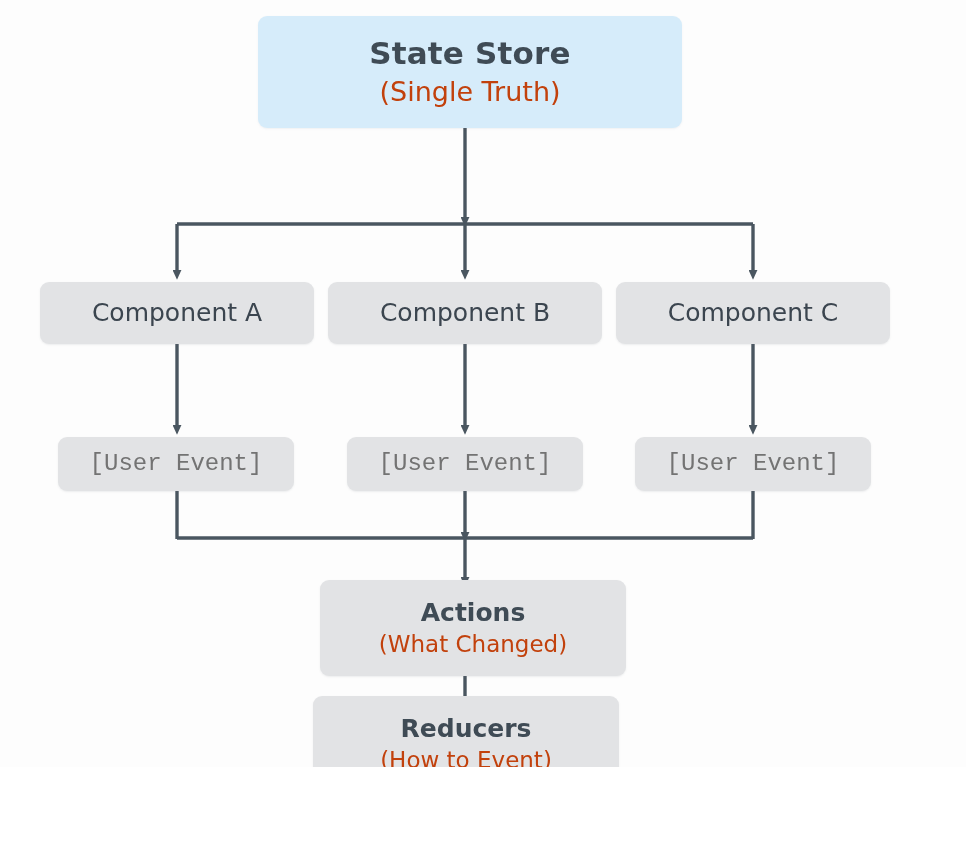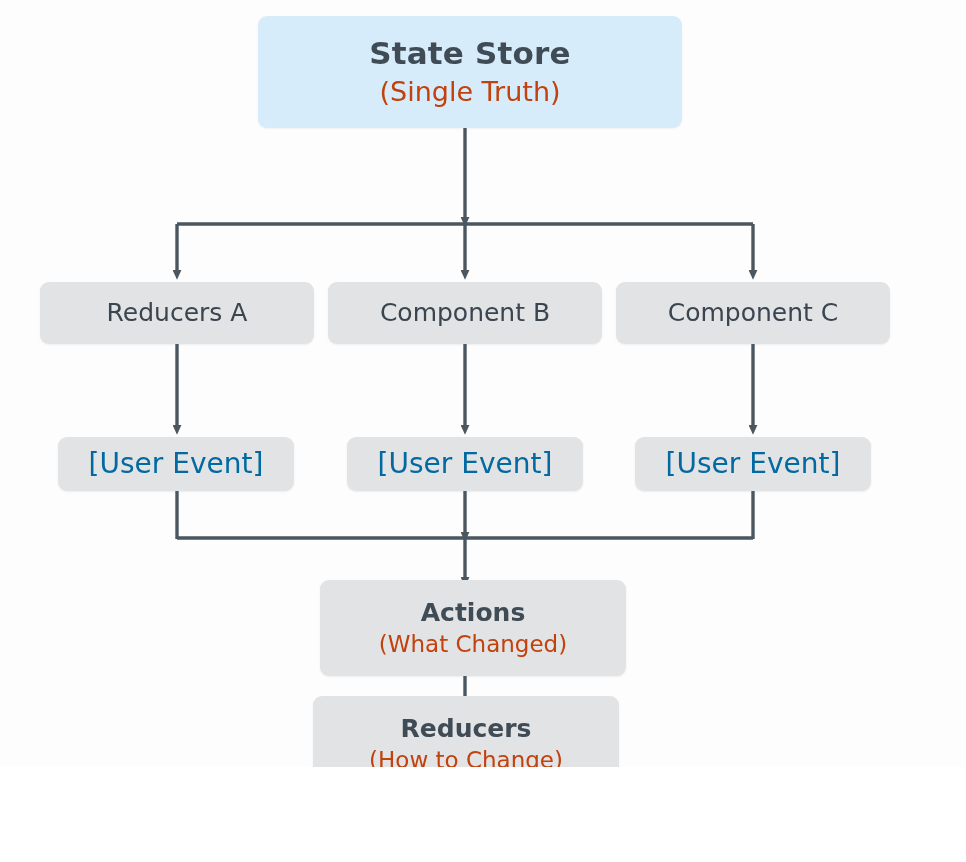--- a/index.html
+++ b/index.html
@@ -50,21 +50,21 @@
     color: #3f4b55;
   }
   .title-sub {
     font-weight: normal;
     color: #c2410c;
   }
   .node-store .title-bold { font-size: 31px; letter-spacing: .2px; }
   .node-store .title-sub  { font-size: 27px; margin-top: 3px; }
 
   .node-component .title-bold { font-size: 25px; font-weight: normal; color: #3b454f; }
-  .node-event .title-bold { font-size: 28px; font-weight: normal; color: #0369a1; }
+  .node-event .title-bold { font-size: 24px; font-weight: normal; color: #737373; font-family: Liberation Mono, monospace; }
 
   .node-flow .title-bold { font-size: 25px; }
   .node-flow .title-sub  { font-size: 23px; margin-top: 2px; text-align: center; }
 </style>
 </head>
 <body>
 
 <div id="diagram-root">
 
   <svg class="edge-layer" viewBox="0 0 966 862" width="966" height="862" xmlns="http://www.w3.org/2000/svg">
@@ -99,21 +99,21 @@
       <line x1="465" y1="676" x2="465" y2="733" marker-end="url(#arrowhead)"></line>
     </g>
   </svg>
 
   <div class="node node-store" style="left:258px; top:16px; width:424px; height:112px;">
     <div class="title-bold">State Store</div>
     <div class="title-sub">(Single Truth)</div>
   </div>
 
   <div class="node node-gray node-component" style="left:40px; top:282px; width:274px; height:62px;">
-    <div class="title-bold">Reducers A</div>
+    <div class="title-bold">Component A</div>
   </div>
 
   <div class="node node-gray node-component" style="left:328px; top:282px; width:274px; height:62px;">
     <div class="title-bold">Component B</div>
   </div>
 
   <div class="node node-gray node-component" style="left:616px; top:282px; width:274px; height:62px;">
     <div class="title-bold">Component C</div>
   </div>
 
@@ -129,16 +129,16 @@
     <div class="title-bold">[User Event]</div>
   </div>
 
   <div class="node node-gray node-flow" style="left:320px; top:580px; width:306px; height:96px;">
     <div class="title-bold">Actions</div>
     <div class="title-sub">(What Changed)</div>
   </div>
 
   <div class="node node-gray node-flow" style="left:313px; top:696px; width:306px; height:96px;">
     <div class="title-bold">Reducers</div>
-    <div class="title-sub">(How to Change)</div>
+    <div class="title-sub">(How to Event)</div>
   </div>
 
 </div>
 
 </body></html>

